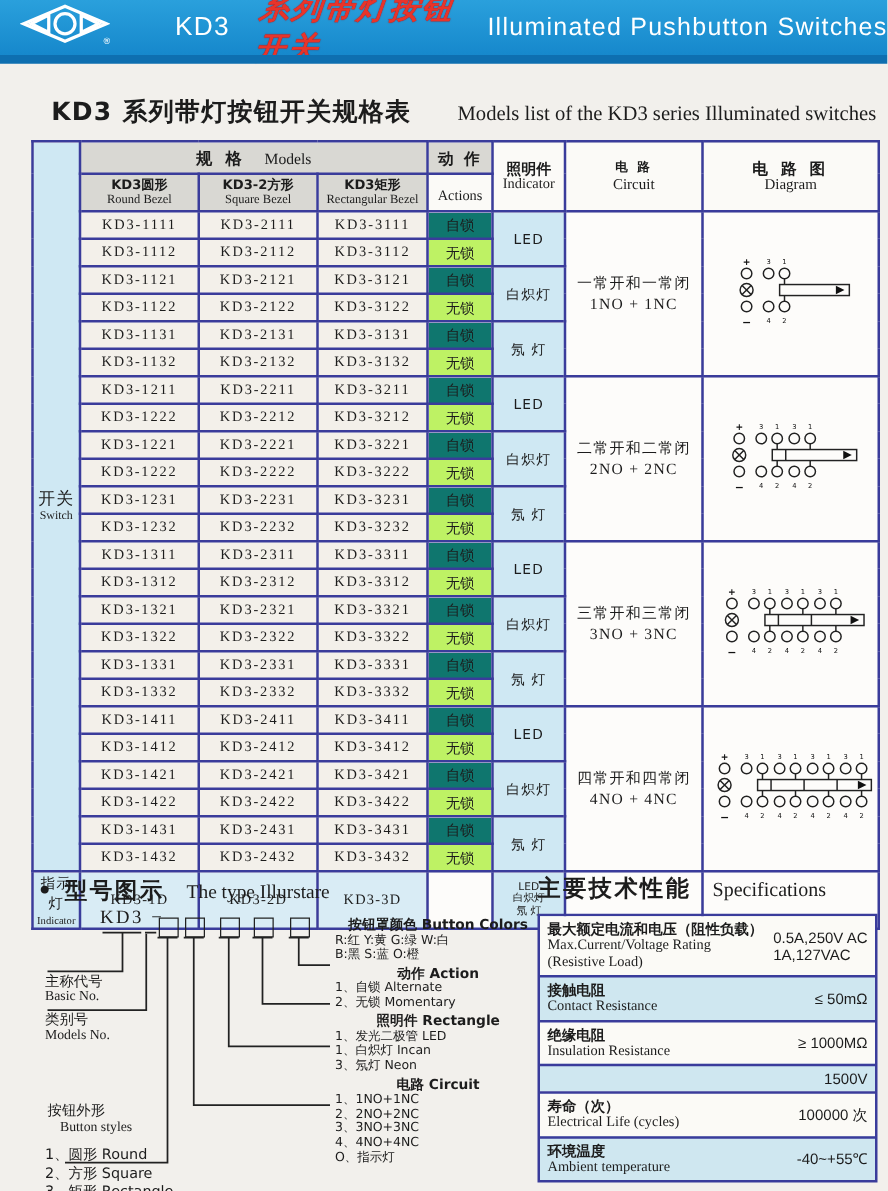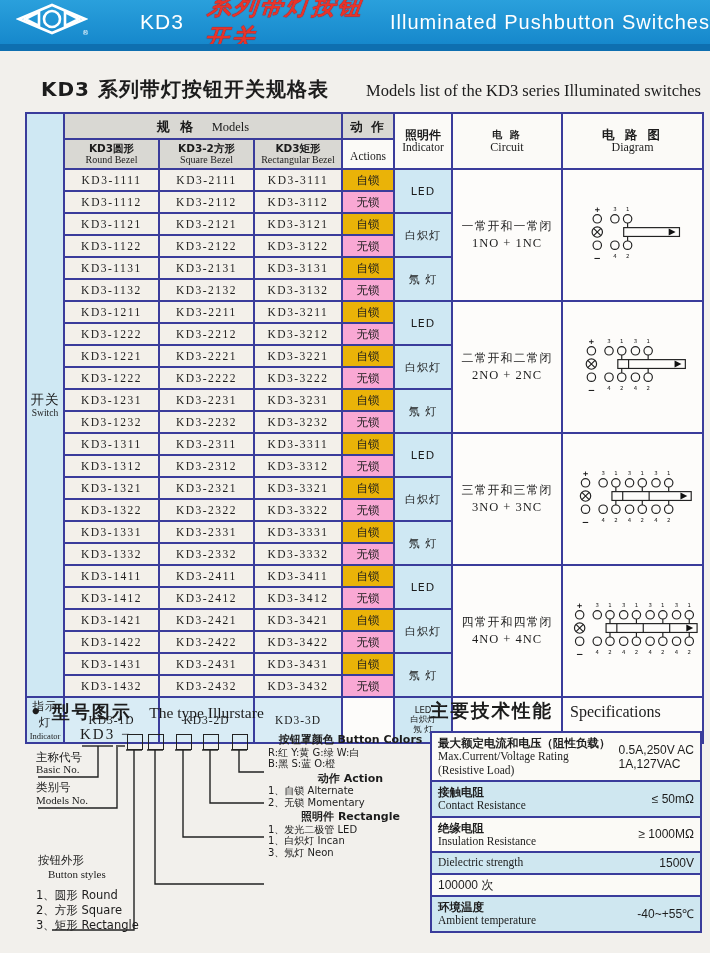--- a/index.html
+++ b/index.html
@@ -22,40 +22,40 @@
   table.models{position:absolute;left:25px;top:112px;border-collapse:collapse;table-layout:fixed;}
   table.models td{border:2px solid #3a3c9b;text-align:center;vertical-align:middle;padding:0;overflow:hidden;}
   td.side{background:#cfe8f3;width:36px;}
   td.hdr{background:#d9d8d3;}
   td.whdr{background:#fbfaf7;}
   .hcn{font-size:13px;font-weight:bold;letter-spacing:3px;}
   .hen{font-size:12.5px;font-family:"Liberation Serif",serif;}
   .bez .cn{font-size:10.5px;font-weight:bold;display:block;line-height:12px;}
   .bez .en{font-size:10px;font-family:"Liberation Serif",serif;display:block;line-height:12px;}
   td.model-cell{background:#f3f0ea;font-family:"Liberation Serif",serif;font-size:11.5px;letter-spacing:1.5px;height:20px;}
-  td.action-lock{background:#eab308;font-size:11.5px;}
-  td.action-unlock{background:#f9a8d4;font-size:11.5px;}
+  td.action-lock{background:#0f766e;font-size:11.5px;}
+  td.action-unlock{background:#bef264;font-size:11.5px;}
   td.illum{background:#cfe8f3;font-size:11px;letter-spacing:1px;}
   td.circuit{background:#fdfcfa;}
   td.circuit .c1{font-size:12px;letter-spacing:1px;line-height:17px;}
   td.circuit .c2{font-size:12.5px;font-family:"Liberation Serif",serif;line-height:17px;letter-spacing:1px;}
   td.diagram{background:#fdfcfa;}
   .side-lab .cn{display:block;font-size:13.5px;line-height:16px;letter-spacing:1px;}
   .side-lab .en{display:block;font-size:9.5px;font-family:"Liberation Serif",serif;line-height:12px;}
   td.ind-model{background:#d9ecf5;font-family:"Liberation Serif",serif;font-size:11.5px;letter-spacing:1px;}
   td.ind-blank{background:#fdfcfa;}
   td.ind-illum{background:#cfe8f3;font-size:8.5px;line-height:9.5px;}
   
   .typebox{position:absolute;left:10px;top:698px;width:420px;height:255px;font-size:11px;}
   .typebox .ttl{position:absolute;left:20px;top:2px;white-space:nowrap;}
   .typebox .ttl .cn{font-size:18px;font-weight:bold;letter-spacing:2px;}
   .typebox .ttl .en{font-size:15.5px;font-family:"Liberation Serif",serif;margin-left:14px;}
   .typebox .kd3{position:absolute;left:70px;top:28px;font-size:15px;font-family:"Liberation Serif",serif;letter-spacing:2px;}
   .tbox{position:absolute;top:36px;width:14px;height:14px;border:1.8px solid #222;background:transparent;}
-  .lcol div{position:absolute;white-space:nowrap;}
+  .lcol div{position:absolute;white-space:nowrap;margin-top:28px;}
   .cnl{font-size:11.5px;}
   .enl{font-size:11px;font-family:"Liberation Serif",serif;}
   .rcol{position:absolute;left:258px;top:36px;width:165px;}
   .rcol .blk{margin-bottom:3px;}
   .rcol .bt{font-size:11px;line-height:12.5px;font-weight:bold;white-space:nowrap;text-align:center;}
   .rcol .bi{font-size:10px;line-height:11.6px;white-space:nowrap;}
   svg.typelines{position:absolute;left:0;top:0;}
   
   .specbox{position:absolute;left:430px;top:698px;width:276px;}
   .specbox .ttl .cn{font-size:18.5px;font-weight:bold;letter-spacing:2px;}
@@ -549,20 +549,28 @@
         <div class="bt">动作   Action</div>
         <div class="bi">1、自锁   Alternate</div>
         <div class="bi">2、无锁   Momentary</div>
       </div>
       <div class="blk">
         <div class="bt">照明件   Rectangle</div>
         <div class="bi">1、发光二极管   LED</div>
         <div class="bi">1、白炽灯   Incan</div>
         <div class="bi">3、氖灯   Neon</div>
       </div>
+      <div class="blk">
+        <div class="bt">电路   Circuit</div>
+        <div class="bi">1、1NO+1NC</div>
+        <div class="bi">2、2NO+2NC</div>
+        <div class="bi">3、3NO+3NC</div>
+        <div class="bi">4、4NO+4NC</div>
+        <div class="bi">O、指示灯</div>
+      </div>
     </div>
 </div>
 
 <div class="specbox">
   <div class="ttl">
     <span class="cn">主要技术性能</span>
     <span class="en">Specifications</span>
   </div>
   <div class="spectable" id="spec-table">
       <div class="specrow bg-w">
@@ -589,27 +597,30 @@
         <div class="lab">
           <div class="cn">绝缘电阻</div>
           <div class="en">Insulation Resistance</div>
         </div>
         <div class="val">
           <div>≥ 1000MΩ</div>
         </div>
       </div>
       <div class="specrow bg-b">
         <div class="lab">
-          <div class="en">Dielectric strength</div>
         </div>
         <div class="val">
           <div>1500V</div>
         </div>
       </div>
       <div class="specrow bg-w">
+        <div class="lab">
+          <div class="cn">寿命（次）</div>
+          <div class="en">Electrical Life (cycles)</div>
+        </div>
         <div class="val">
           <div>100000 次</div>
         </div>
       </div>
       <div class="specrow bg-b">
         <div class="lab">
           <div class="cn">环境温度</div>
           <div class="en">Ambient temperature</div>
         </div>
         <div class="val">

